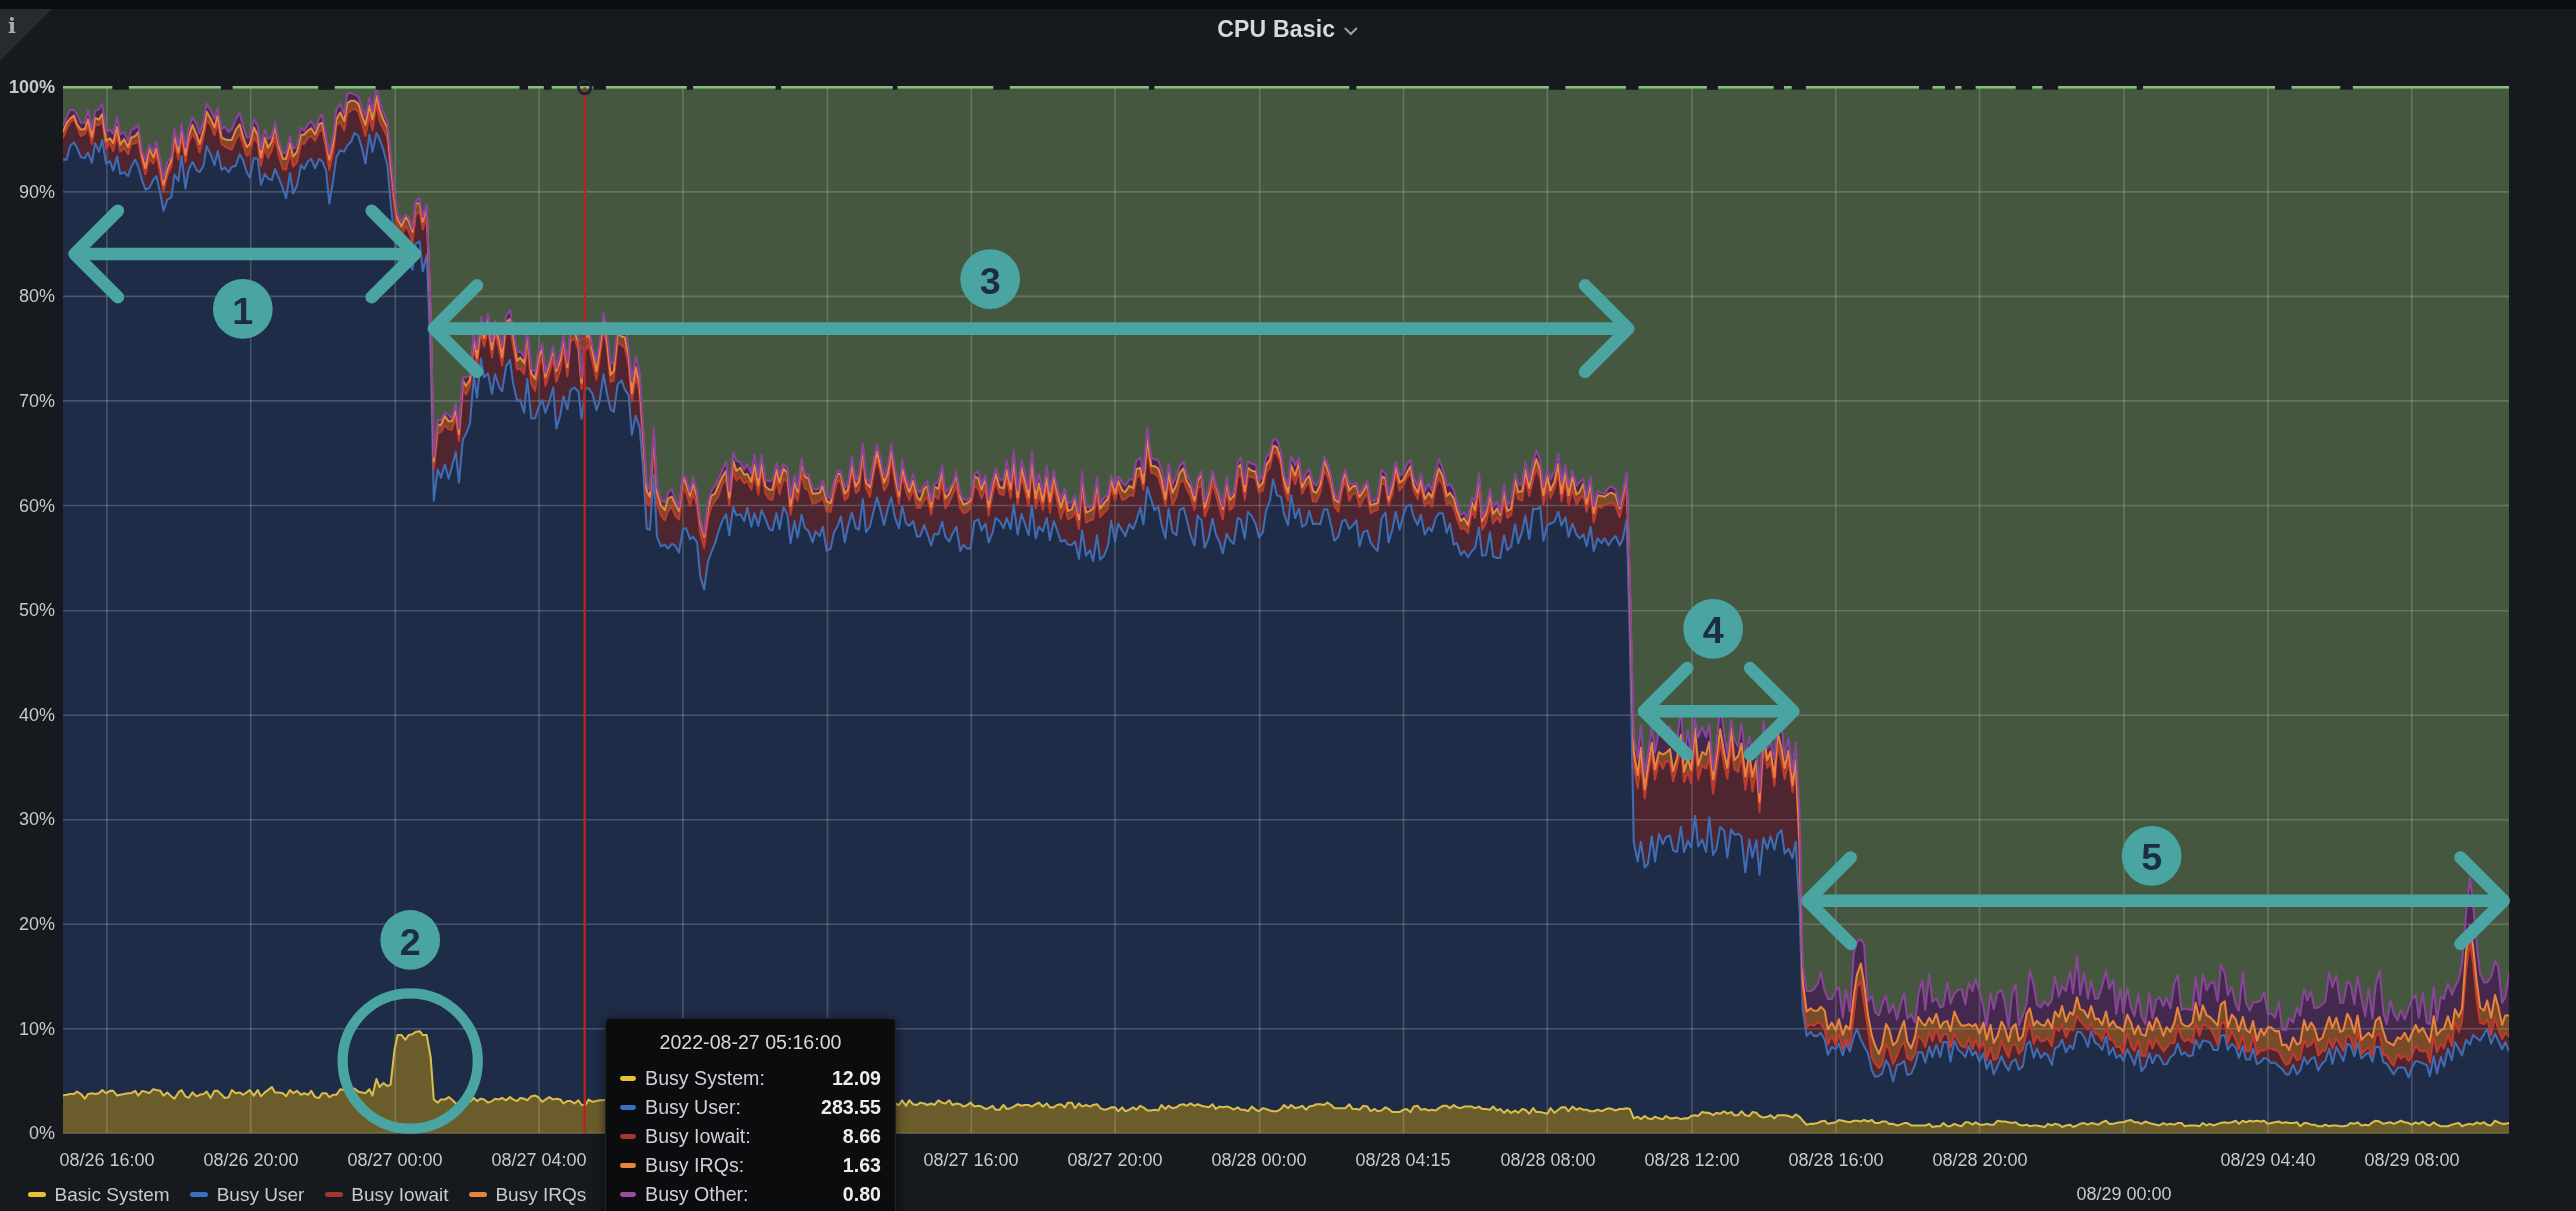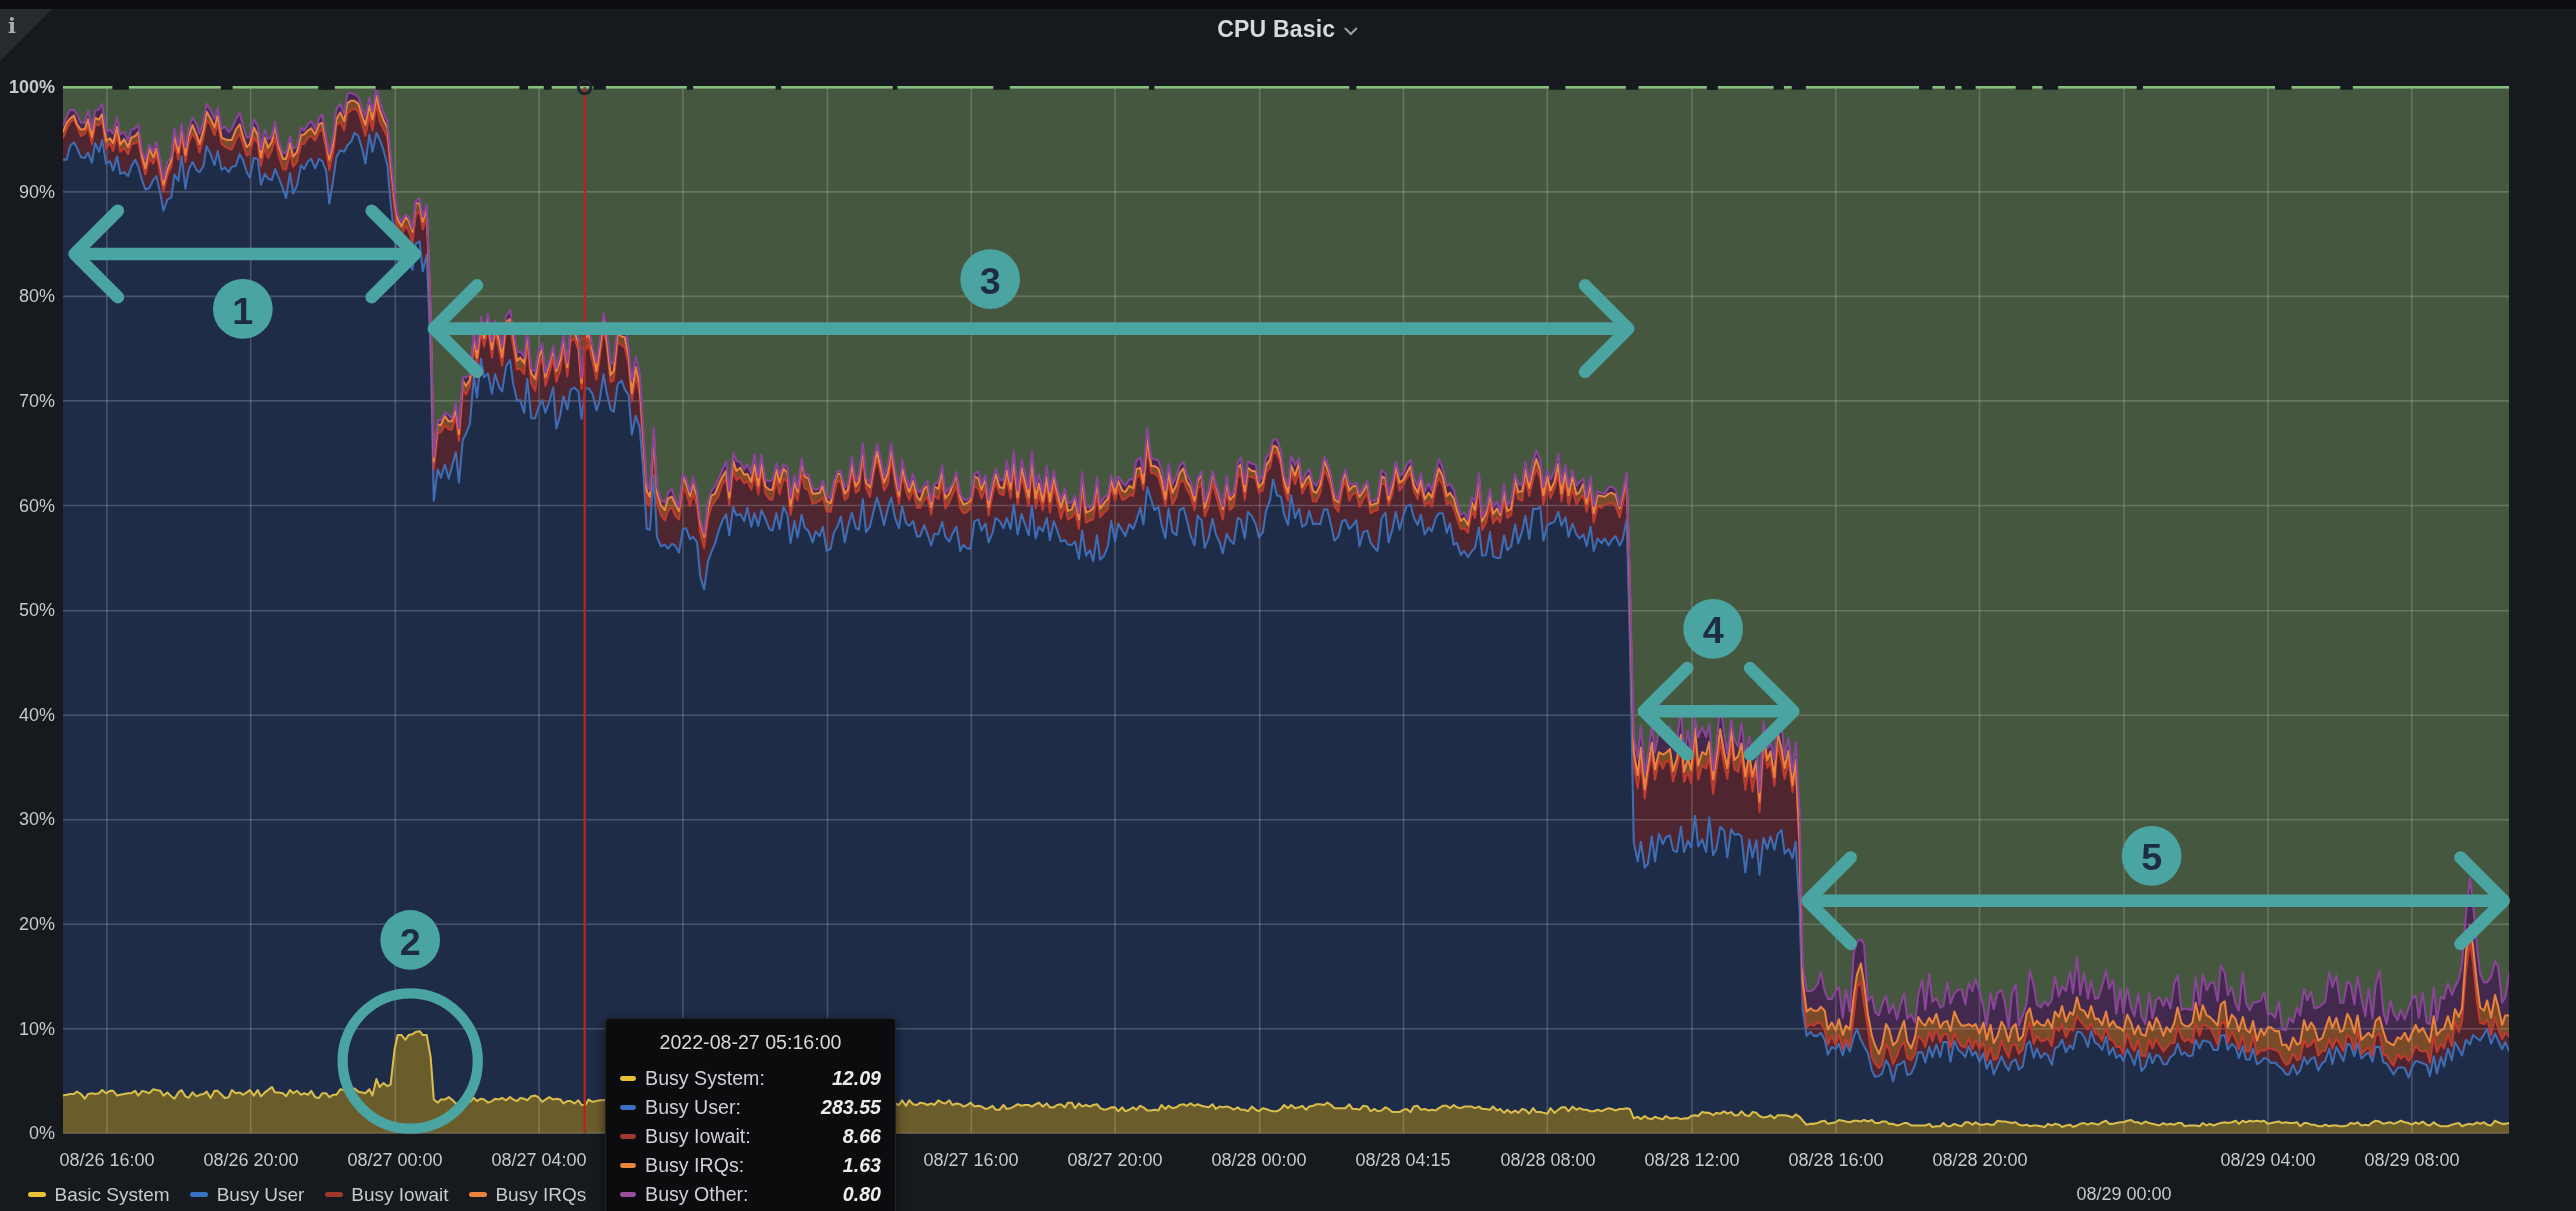--- a/index.html
+++ b/index.html
@@ -28,21 +28,21 @@
   .leg-swatch{width:18px;height:5.5px;border-radius:3.1px;}
   .leg-label{font-size:19px;color:#c9cacd;}
   #tooltip{position:absolute;left:605px;top:1018px;width:261px;background:#0b0c0e;
            border:0.8px solid #202226;border-radius:4.7px;padding:9.4px 14px 11px 14px;
            box-shadow:0 3.1px 11px rgba(0,0,0,.55);z-index:10;}
   #tooltip-time{font-size:19.6px;font-weight:500;color:#d8d9da;text-align:center;
                 margin:3.1px 0 9.4px 0;}
   .tt-row{display:flex;align-items:center;height:29px;}
   .tt-swatch{width:15.7px;height:4.7px;border-radius:2.4px;margin-right:9.4px;flex:none;}
   .tt-label{font-size:19.6px;color:#d0d1d6;}
-  .tt-value{margin-left:auto;font-size:19.6px;font-weight:700;color:#eceded;font-style:italic;}
+  .tt-value{margin-left:auto;font-size:19.6px;font-weight:700;color:#eceded;}
 </style>
 </head>
 <body>
 
 <div id="topstrip"></div>
 <div id="panel"></div>
 
 <div id="header">
   <span id="panel-title">CPU Basic</span>
   <svg id="title-chevron" width="15.7" height="9.4" viewBox="0 0 20 12">
@@ -160,21 +160,21 @@
     <span class="xlab" style="left: 827px;">08/27 12:00</span>
     <span class="xlab" style="left: 971px;">08/27 16:00</span>
     <span class="xlab" style="left: 1115px;">08/27 20:00</span>
     <span class="xlab" style="left: 1259px;">08/28 00:00</span>
     <span class="xlab" style="left: 1403px;">08/28 04:15</span>
     <span class="xlab" style="left: 1548px;">08/28 08:00</span>
     <span class="xlab" style="left: 1692px;">08/28 12:00</span>
     <span class="xlab" style="left: 1836px;">08/28 16:00</span>
     <span class="xlab" style="left: 1980px;">08/28 20:00</span>
     <span class="xlab" style="left: 2124px; margin-top: 34px;">08/29 00:00</span>
-    <span class="xlab" style="left: 2268px;">08/29 04:00</span>
+    <span class="xlab" style="left: 2268px;">08/29 04:40</span>
     <span class="xlab" style="left: 2412px;">08/29 08:00</span>
   </div>
 
 <div id="legend">
     <div class="leg-item">
       <span class="leg-swatch" style="background: rgb(232, 193, 53);"></span>
       <span class="leg-label">Basic System</span>
     </div>
     <div class="leg-item">
       <span class="leg-swatch" style="background: rgb(56, 113, 193);"></span>

